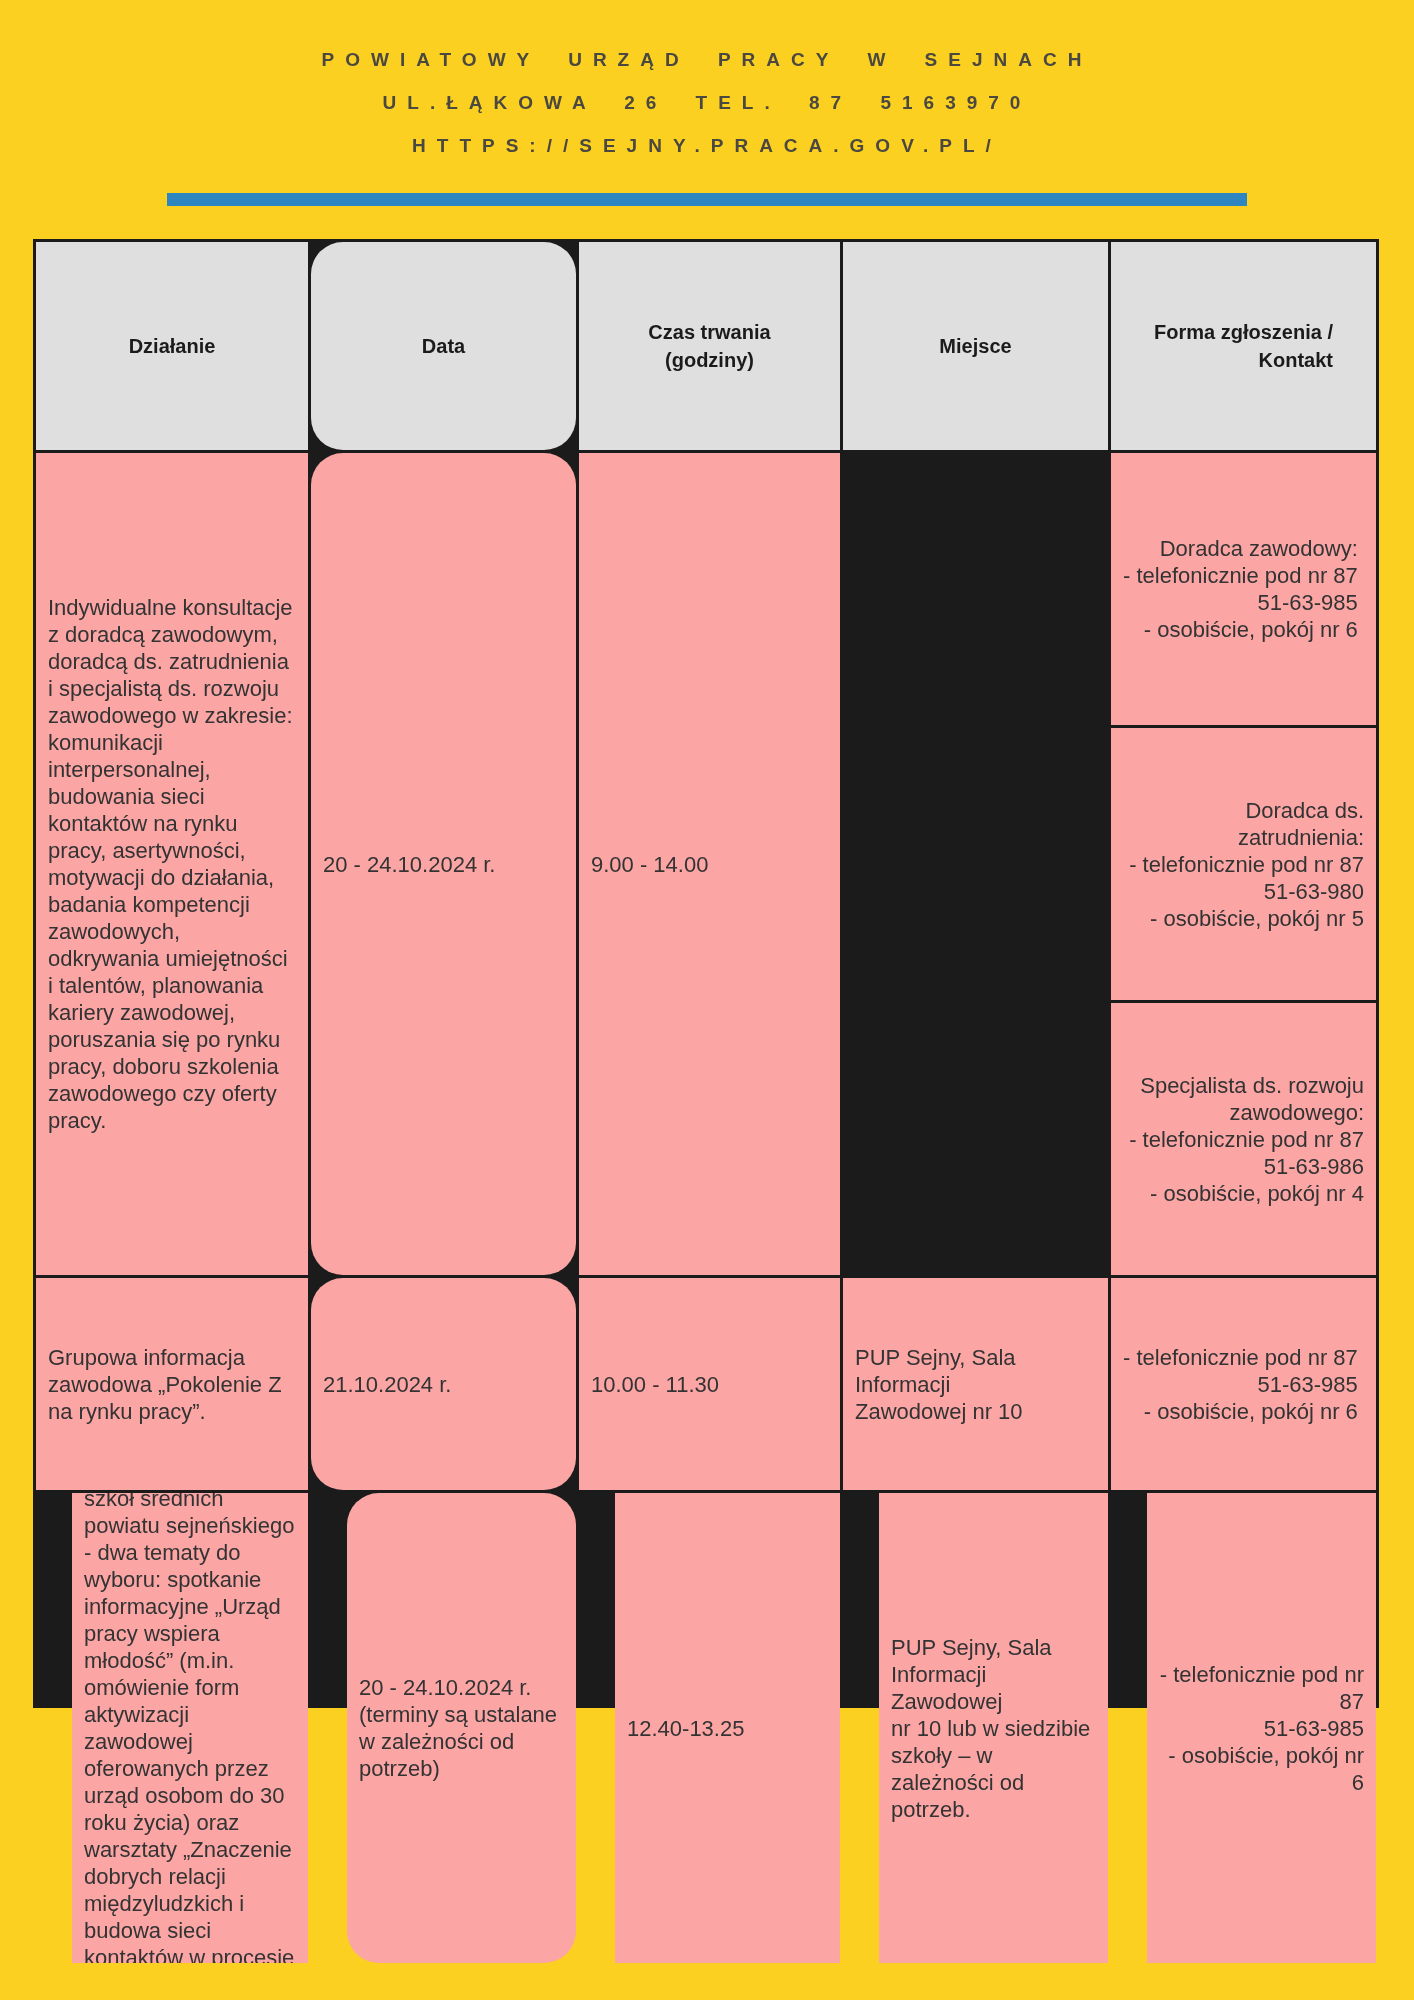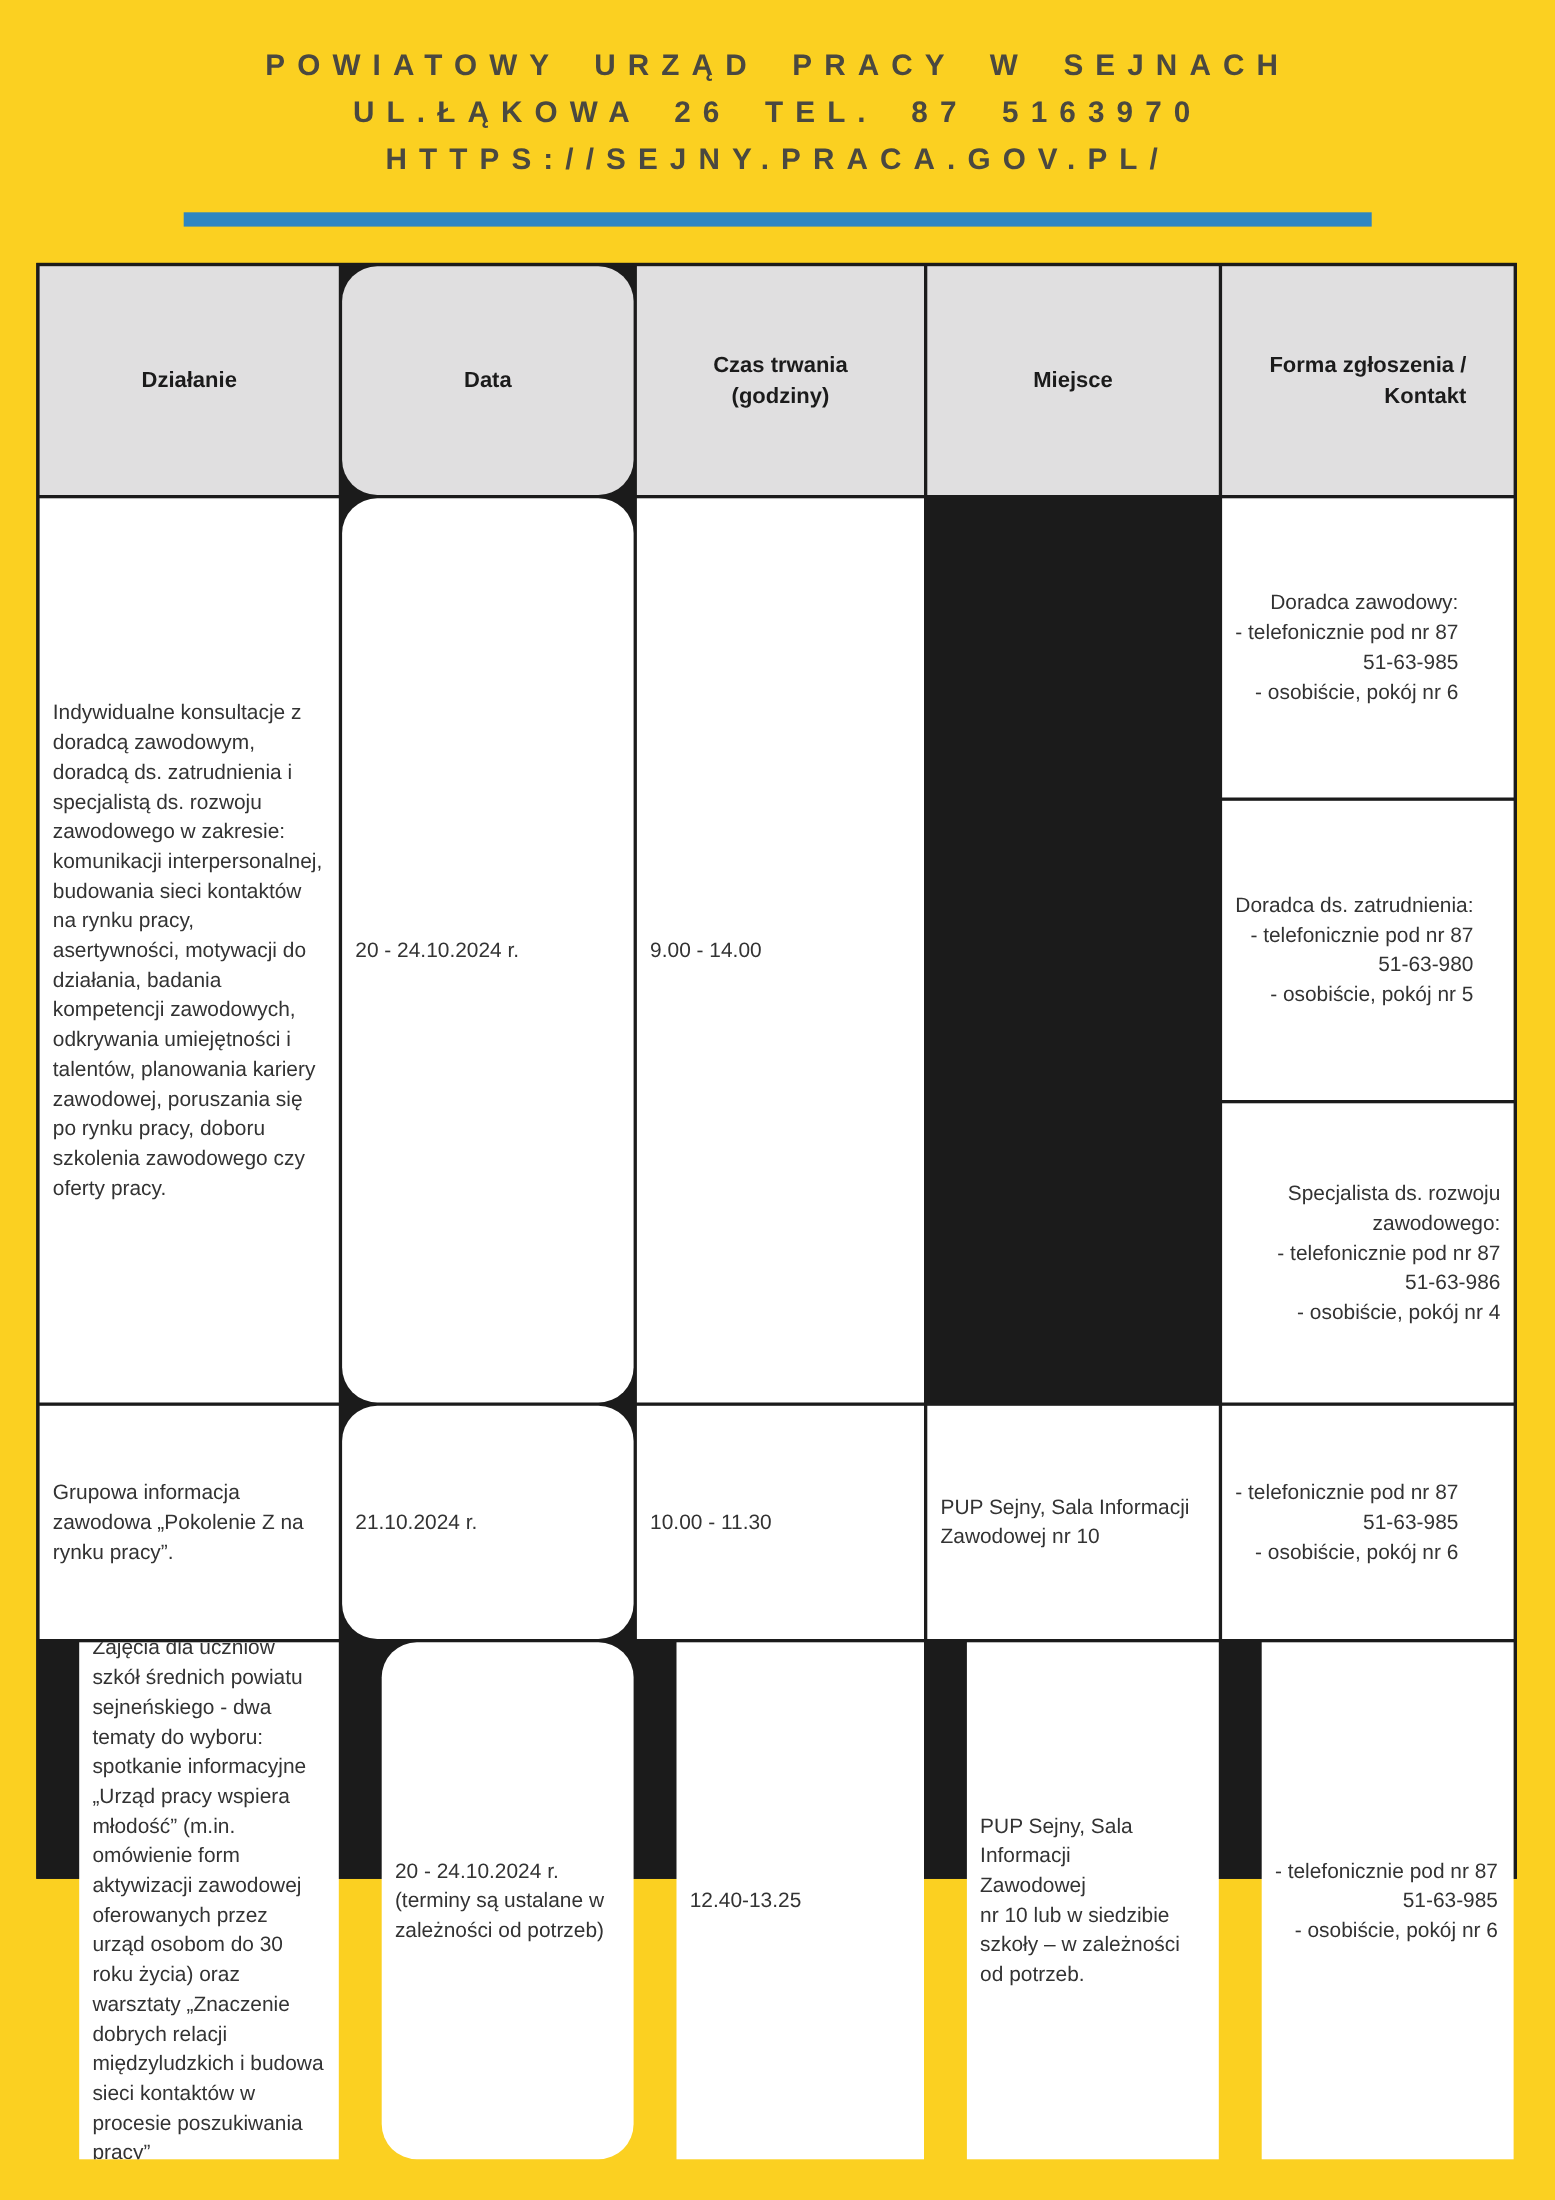--- a/index.html
+++ b/index.html
@@ -8,21 +8,21 @@
     background: #FBD021;
     font-family: "Liberation Sans", "DejaVu Sans", sans-serif;
     overflow: hidden;
   }
   .page { width: 1414px; height: 2000px; position: relative; }
 
   
   .page-header { padding-top: 38px; text-align: center; }
   .hline {
     color: #4A4840;
-    font-size: 27px;
+    font-size: 19px;
     font-weight: 700;
     letter-spacing: 11px;
     word-spacing: 12px;
     line-height: 43px;
     white-space: nowrap;
   }
 
   
   .divider {
     width: 1080px; height: 13px;
@@ -36,26 +36,26 @@
     width: 1346px; height: 1469px;
     box-sizing: border-box;
     display: grid;
     grid-template-columns: 272px 265px 261px 265px 265px;
     grid-template-rows: 208px 272px 272px 272px 212px 470px;
     gap: 3px;
     border: 3px solid #1B1B1B;
     background: #1B1B1B;
   }
   .cell {
-    background: #ffffff;
+    background: #fca5a5;
     display: flex;
     align-items: center;
     padding: 8px 12px;
     box-sizing: border-box;
-    font-size: 19px;
+    font-size: 22px;
     line-height: 27px;
     color: #333333;
     white-space: pre-line;
     overflow: hidden;
   }
   .head {
     background: #E0DFE0;
     justify-content: center;
     text-align: center;
     font-weight: 700;

